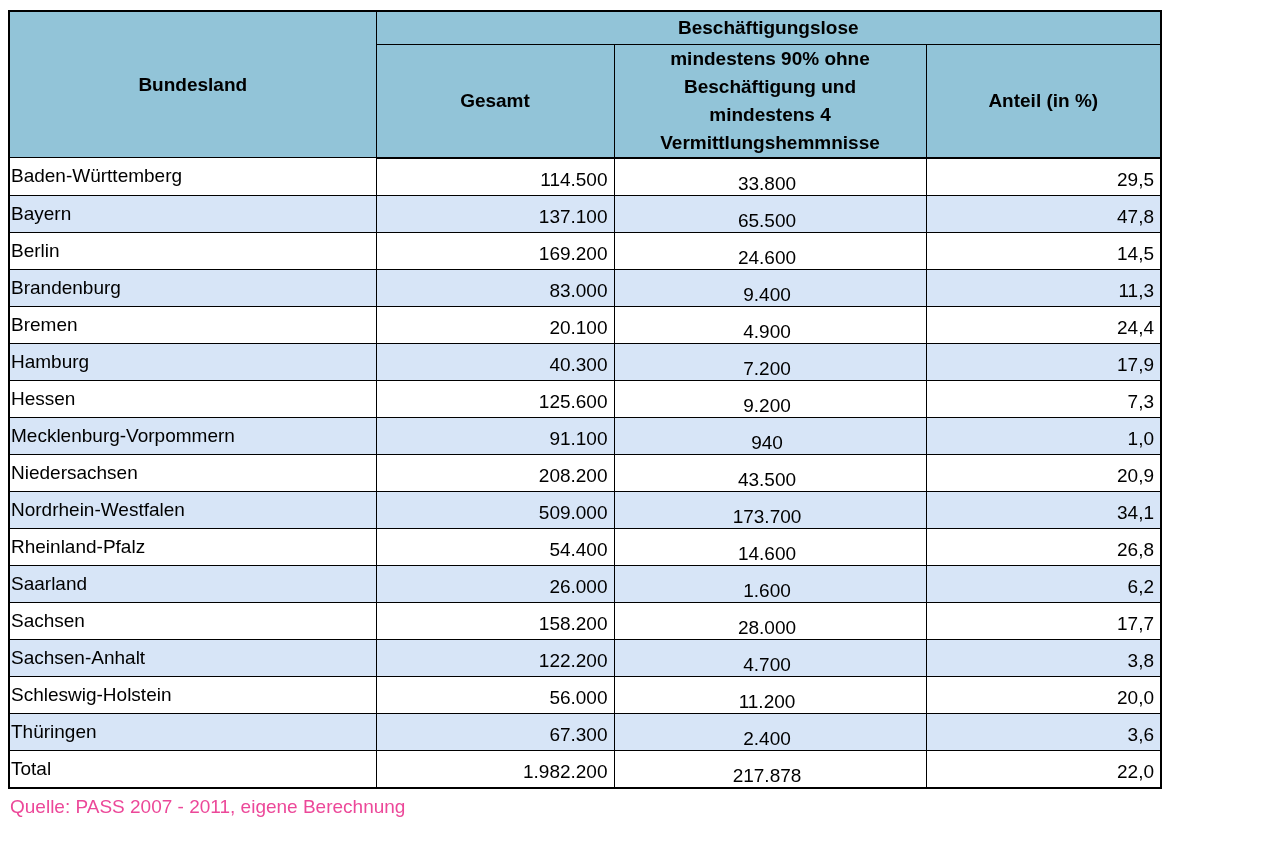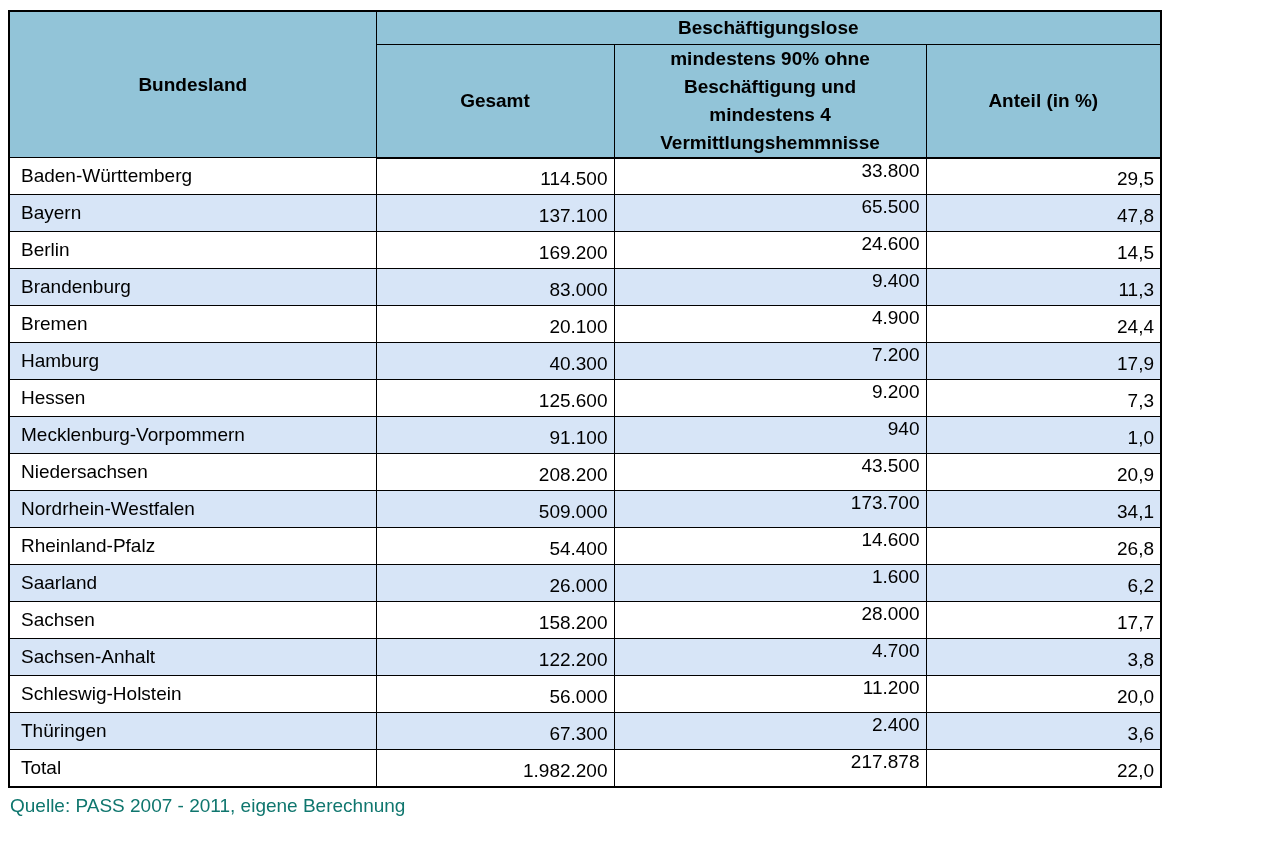--- a/index.html
+++ b/index.html
@@ -36,35 +36,35 @@
   tr.group-row th { height: 33px; }
   tr.sub-row th { height: 92px; border-bottom: 2px solid #000; }
   th.th-bundesland { border-bottom: 2px solid #000; }
   th.th-min90 { white-space: pre-line; line-height: 28px; }
 
   tbody tr { height: 37px; background: #ffffff; }
   tbody tr.alt { background: #D7E5F7; }
 
   td.c-name {
     text-align: left;
-    padding-left: 11px;
+    padding-left: 1px;
     vertical-align: middle;
   }
   td.c-num { text-align: right; padding-right: 6px; }
   td.v-low  { vertical-align: bottom; padding-bottom: 4px; }
-  td.v-high { vertical-align: top;    padding-top: 1px; }
+  td.v-high { vertical-align: top;    padding-top: 14px; text-align: center; }
 
   tfoot tr { height: 37px; background: #ffffff; }
   tfoot td { border-top: 3px solid #000000; margin-left: 20px; }
 
   .source {
     margin-top: 7px;
     margin-left: 2px;
     font-size: 19px;
-    color: #0f766e;
+    color: #ec4899;
   }
 </style>
 </head>
 <body>
 
 <div class="page">
   <table class="stats">
     <colgroup>
       <col class="c1">
         <col class="c2">

